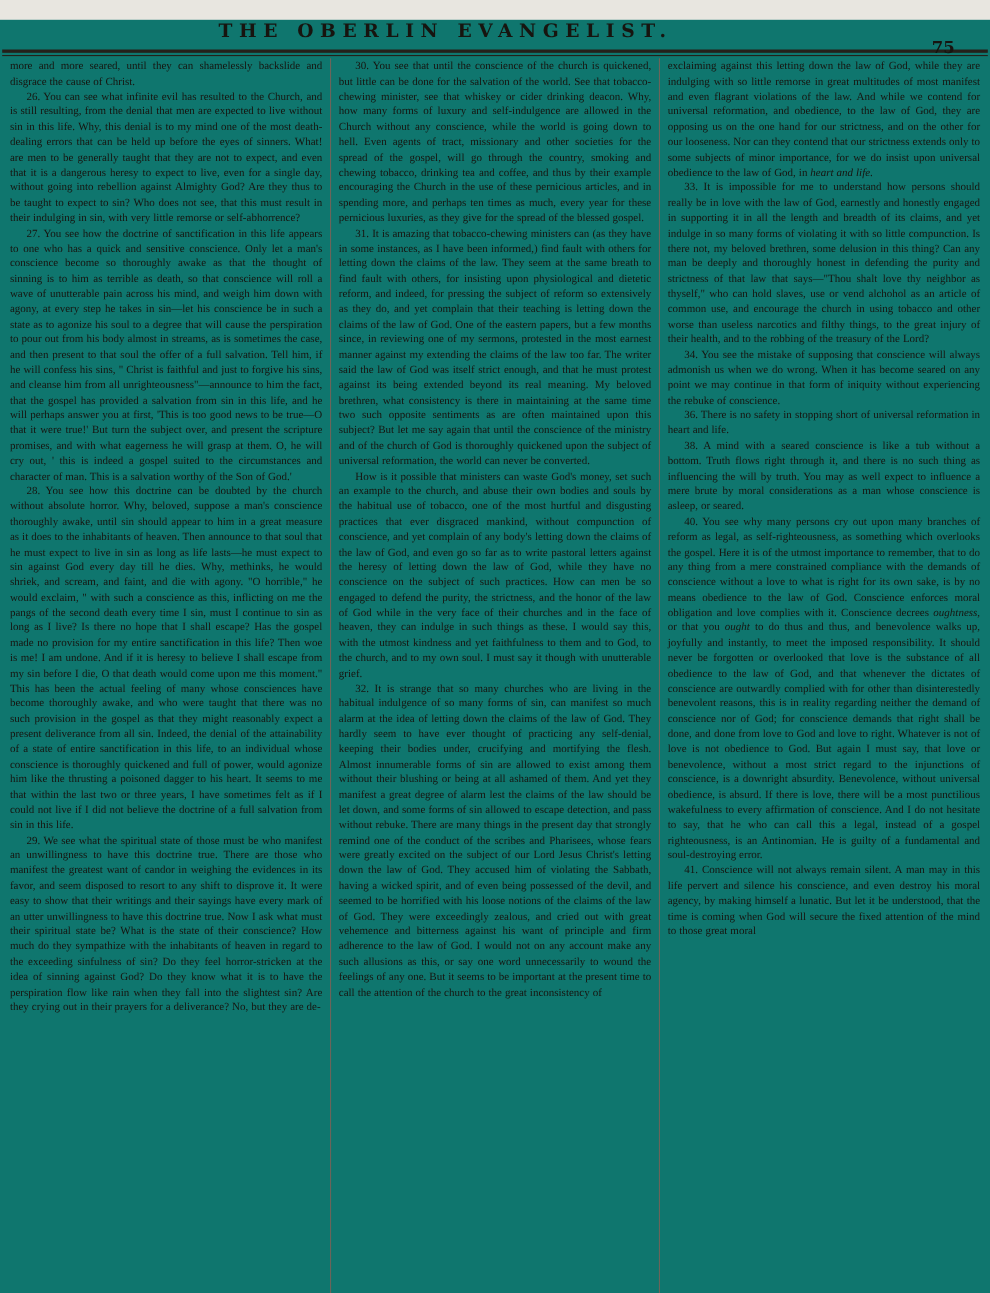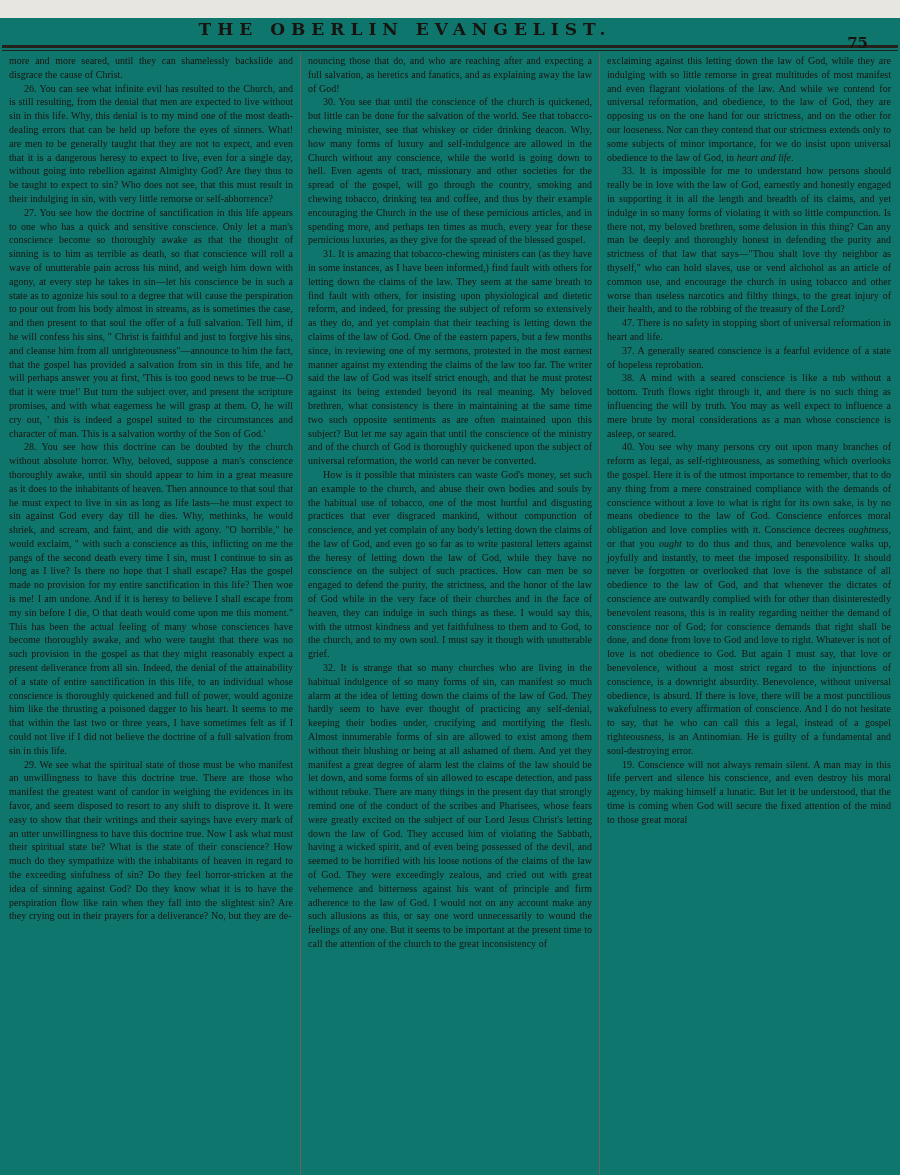--- a/index.html
+++ b/index.html
@@ -80,29 +80,28 @@
   <div class="double-rule"></div>
   <div class="columns" id="columns">
       <div class="column">
         <p class="noindent">more and more seared, until they can shamelessly backslide and disgrace the cause of Christ.</p>
         <p>26. You can see what infinite evil has resulted to the Church, and is still resulting, from the denial that men are expected to live without sin in this life. Why, this denial is to my mind one of the most death-dealing errors that can be held up before the eyes of sinners. What! are men to be generally taught that they are not to expect, and even that it is a dangerous heresy to expect to live, even for a single day, without going into rebellion against Almighty God? Are they thus to be taught to expect to sin? Who does not see, that this must result in their indulging in sin, with very little remorse or self-abhorrence?</p>
         <p>27. You see how the doctrine of sanctification in this life appears to one who has a quick and sensitive conscience. Only let a man's conscience become so thoroughly awake as that the thought of sinning is to him as terrible as death, so that conscience will roll a wave of unutterable pain across his mind, and weigh him down with agony, at every step he takes in sin—let his conscience be in such a state as to agonize his soul to a degree that will cause the perspiration to pour out from his body almost in streams, as is sometimes the case, and then present to that soul the offer of a full salvation. Tell him, if he will confess his sins, " Christ is faithful and just to forgive his sins, and cleanse him from all unrighteousness"—announce to him the fact, that the gospel has provided a salvation from sin in this life, and he will perhaps answer you at first, 'This is too good news to be true—O that it were true!' But turn the subject over, and present the scripture promises, and with what eagerness he will grasp at them. O, he will cry out, ' this is indeed a gospel suited to the circumstances and character of man. This is a salvation worthy of the Son of God.'</p>
         <p>28. You see how this doctrine can be doubted by the church without absolute horror. Why, beloved, suppose a man's conscience thoroughly awake, until sin should appear to him in a great measure as it does to the inhabitants of heaven. Then announce to that soul that he must expect to live in sin as long as life lasts—he must expect to sin against God every day till he dies. Why, methinks, he would shriek, and scream, and faint, and die with agony. "O horrible," he would exclaim, " with such a conscience as this, inflicting on me the pangs of the second death every time I sin, must I continue to sin as long as I live? Is there no hope that I shall escape? Has the gospel made no provision for my entire sanctification in this life? Then woe is me! I am undone. And if it is heresy to believe I shall escape from my sin before I die, O that death would come upon me this moment." This has been the actual feeling of many whose consciences have become thoroughly awake, and who were taught that there was no such provision in the gospel as that they might reasonably expect a present deliverance from all sin. Indeed, the denial of the attainability of a state of entire sanctification in this life, to an individual whose conscience is thoroughly quickened and full of power, would agonize him like the thrusting a poisoned dagger to his heart. It seems to me that within the last two or three years, I have sometimes felt as if I could not live if I did not believe the doctrine of a full salvation from sin in this life.</p>
         <p>29. We see what the spiritual state of those must be who manifest an unwillingness to have this doctrine true. There are those who manifest the greatest want of candor in weighing the evidences in its favor, and seem disposed to resort to any shift to disprove it. It were easy to show that their writings and their sayings have every mark of an utter unwillingness to have this doctrine true. Now I ask what must their spiritual state be? What is the state of their conscience? How much do they sympathize with the inhabitants of heaven in regard to the exceeding sinfulness of sin? Do they feel horror-stricken at the idea of sinning against God? Do they know what it is to have the perspiration flow like rain when they fall into the slightest sin? Are they crying out in their prayers for a deliverance? No, but they are de-</p>
       </div>
       <div class="column">
-        <p class="noindent">nouncing those that do, and who are reaching after and expecting a full salvation, as heretics and fanatics, and as explaining away the law of God!</p>
         <p>30. You see that until the conscience of the church is quickened, but little can be done for the salvation of the world. See that tobacco-chewing minister, see that whiskey or cider drinking deacon. Why, how many forms of luxury and self-indulgence are allowed in the Church without any conscience, while the world is going down to hell. Even agents of tract, missionary and other societies for the spread of the gospel, will go through the country, smoking and chewing tobacco, drinking tea and coffee, and thus by their example encouraging the Church in the use of these pernicious articles, and in spending more, and perhaps ten times as much, every year for these pernicious luxuries, as they give for the spread of the blessed gospel.</p>
         <p>31. It is amazing that tobacco-chewing ministers can (as they have in some instances, as I have been informed,) find fault with others for letting down the claims of the law. They seem at the same breath to find fault with others, for insisting upon physiological and dietetic reform, and indeed, for pressing the subject of reform so extensively as they do, and yet complain that their teaching is letting down the claims of the law of God. One of the eastern papers, but a few months since, in reviewing one of my sermons, protested in the most earnest manner against my extending the claims of the law too far. The writer said the law of God was itself strict enough, and that he must protest against its being extended beyond its real meaning. My beloved brethren, what consistency is there in maintaining at the same time two such opposite sentiments as are often maintained upon this subject? But let me say again that until the conscience of the ministry and of the church of God is thoroughly quickened upon the subject of universal reformation, the world can never be converted.</p>
         <p>How is it possible that ministers can waste God's money, set such an example to the church, and abuse their own bodies and souls by the habitual use of tobacco, one of the most hurtful and disgusting practices that ever disgraced mankind, without compunction of conscience, and yet complain of any body's letting down the claims of the law of God, and even go so far as to write pastoral letters against the heresy of letting down the law of God, while they have no conscience on the subject of such practices. How can men be so engaged to defend the purity, the strictness, and the honor of the law of God while in the very face of their churches and in the face of heaven, they can indulge in such things as these. I would say this, with the utmost kindness and yet faithfulness to them and to God, to the church, and to my own soul. I must say it though with unutterable grief.</p>
         <p>32. It is strange that so many churches who are living in the habitual indulgence of so many forms of sin, can manifest so much alarm at the idea of letting down the claims of the law of God. They hardly seem to have ever thought of practicing any self-denial, keeping their bodies under, crucifying and mortifying the flesh. Almost innumerable forms of sin are allowed to exist among them without their blushing or being at all ashamed of them. And yet they manifest a great degree of alarm lest the claims of the law should be let down, and some forms of sin allowed to escape detection, and pass without rebuke. There are many things in the present day that strongly remind one of the conduct of the scribes and Pharisees, whose fears were greatly excited on the subject of our Lord Jesus Christ's letting down the law of God. They accused him of violating the Sabbath, having a wicked spirit, and of even being possessed of the devil, and seemed to be horrified with his loose notions of the claims of the law of God. They were exceedingly zealous, and cried out with great vehemence and bitterness against his want of principle and firm adherence to the law of God. I would not on any account make any such allusions as this, or say one word unnecessarily to wound the feelings of any one. But it seems to be important at the present time to call the attention of the church to the great inconsistency of</p>
       </div>
       <div class="column">
         <p class="noindent">exclaiming against this letting down the law of God, while they are indulging with so little remorse in great multitudes of most manifest and even flagrant violations of the law. And while we contend for universal reformation, and obedience, to the law of God, they are opposing us on the one hand for our strictness, and on the other for our looseness. Nor can they contend that our strictness extends only to some subjects of minor importance, for we do insist upon universal obedience to the law of God, in <i>heart and life</i>.</p>
         <p>33. It is impossible for me to understand how persons should really be in love with the law of God, earnestly and honestly engaged in supporting it in all the length and breadth of its claims, and yet indulge in so many forms of violating it with so little compunction. Is there not, my beloved brethren, some delusion in this thing? Can any man be deeply and thoroughly honest in defending the purity and strictness of that law that says—"Thou shalt love thy neighbor as thyself," who can hold slaves, use or vend alchohol as an article of common use, and encourage the church in using tobacco and other worse than useless narcotics and filthy things, to the great injury of their health, and to the robbing of the treasury of the Lord?</p>
-        <p>47. There is no safety in stopping short of universal reformation in heart and life.</p>
-        <p>37. A generally seared conscience is a fearful evidence of a state of hopeless reprobation.</p>
+        <p>34. You see the mistake of supposing that conscience will always admonish us when we do wrong. When it has become seared on any point we may continue in that form of iniquity without experiencing the rebuke of conscience.</p>
+        <p>36. There is no safety in stopping short of universal reformation in heart and life.</p>
         <p>38. A mind with a seared conscience is like a tub without a bottom. Truth flows right through it, and there is no such thing as influencing the will by truth. You may as well expect to influence a mere brute by moral considerations as a man whose conscience is asleep, or seared.</p>
         <p>40. You see why many persons cry out upon many branches of reform as legal, as self-righteousness, as something which overlooks the gospel. Here it is of the utmost importance to remember, that to do any thing from a mere constrained compliance with the demands of conscience without a love to what is right for its own sake, is by no means obedience to the law of God. Conscience enforces moral obligation and love complies with it. Conscience decrees <i>oughtness</i>, or that you <i>ought</i> to do thus and thus, and benevolence walks up, joyfully and instantly, to meet the imposed responsibility. It should never be forgotten or overlooked that love is the substance of all obedience to the law of God, and that whenever the dictates of conscience are outwardly complied with for other than disinterestedly benevolent reasons, this is in reality regarding neither the demand of conscience nor of God; for conscience demands that right shall be done, and done from love to God and love to right. Whatever is not of love is not obedience to God. But again I must say, that love or benevolence, without a most strict regard to the injunctions of conscience, is a downright absurdity. Benevolence, without universal obedience, is absurd. If there is love, there will be a most punctilious wakefulness to every affirmation of conscience. And I do not hesitate to say, that he who can call this a legal, instead of a gospel righteousness, is an Antinomian. He is guilty of a fundamental and soul-destroying error.</p>
-        <p>19. Conscience will not always remain silent. A man may in this life pervert and silence his conscience, and even destroy his moral agency, by making himself a lunatic. But let it be understood, that the time is coming when God will secure the fixed attention of the mind to those great moral</p>
+        <p>41. Conscience will not always remain silent. A man may in this life pervert and silence his conscience, and even destroy his moral agency, by making himself a lunatic. But let it be understood, that the time is coming when God will secure the fixed attention of the mind to those great moral</p>
       </div>
     </div>
 </div>
 
 </body></html>

